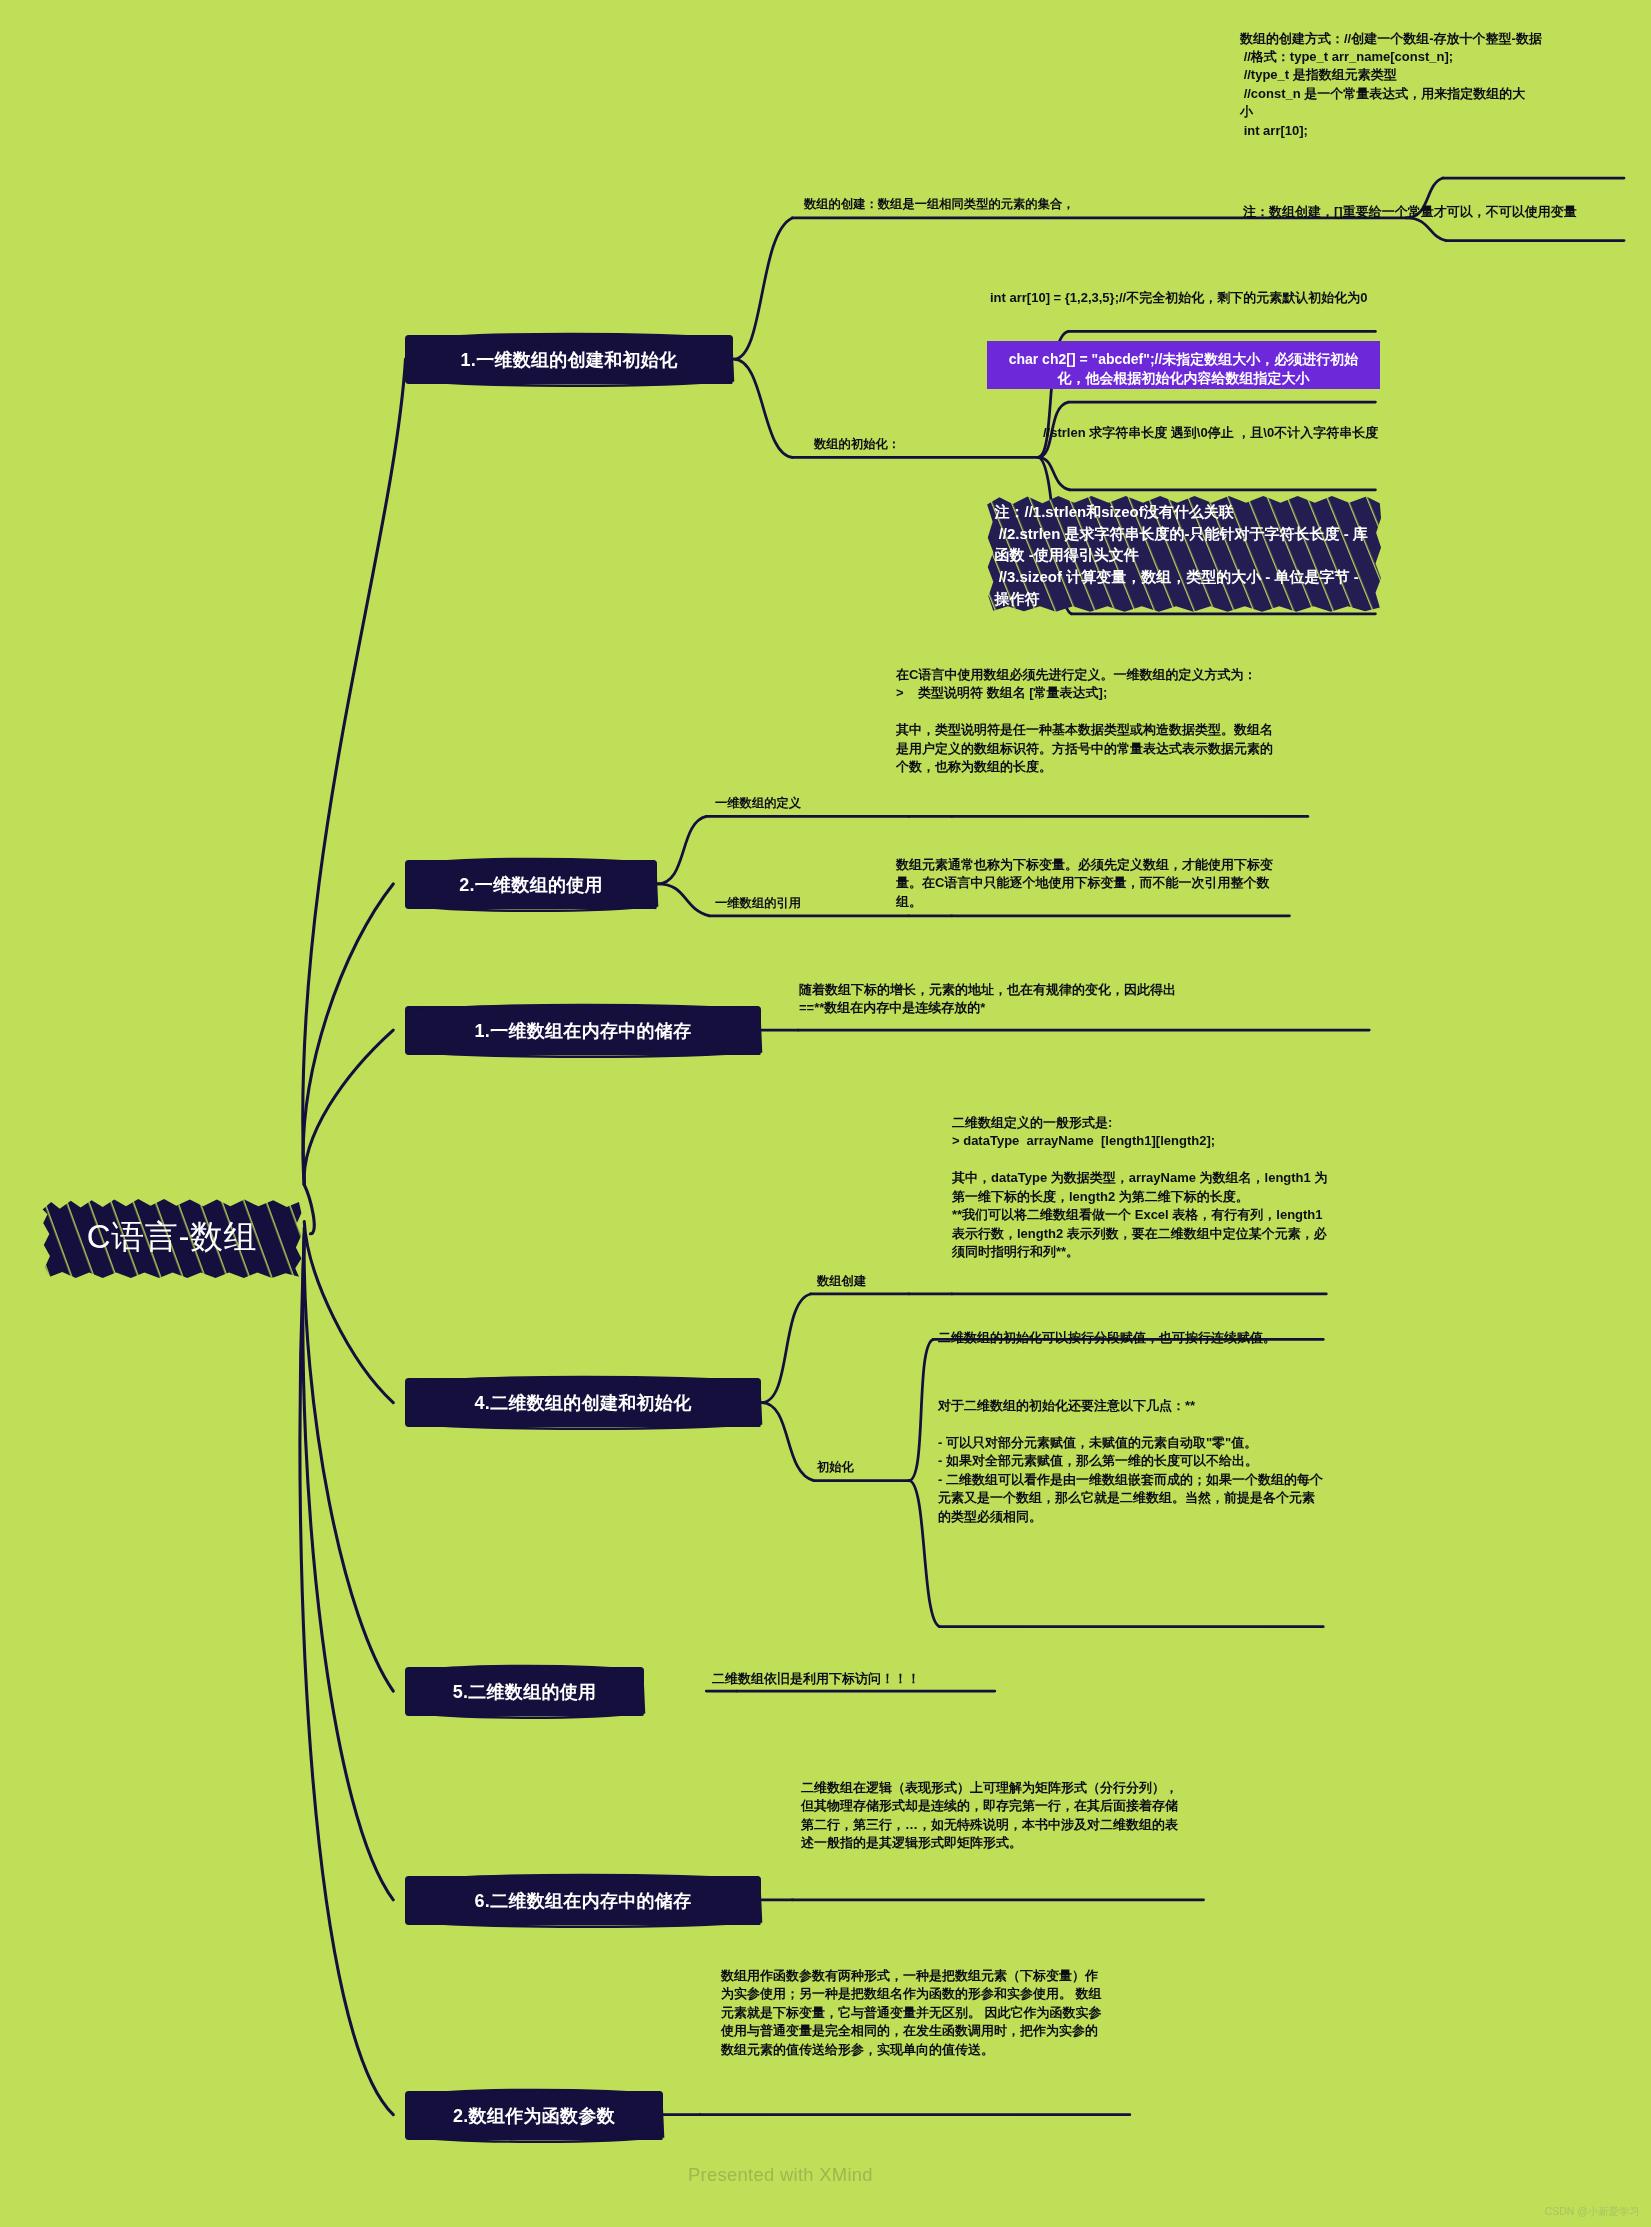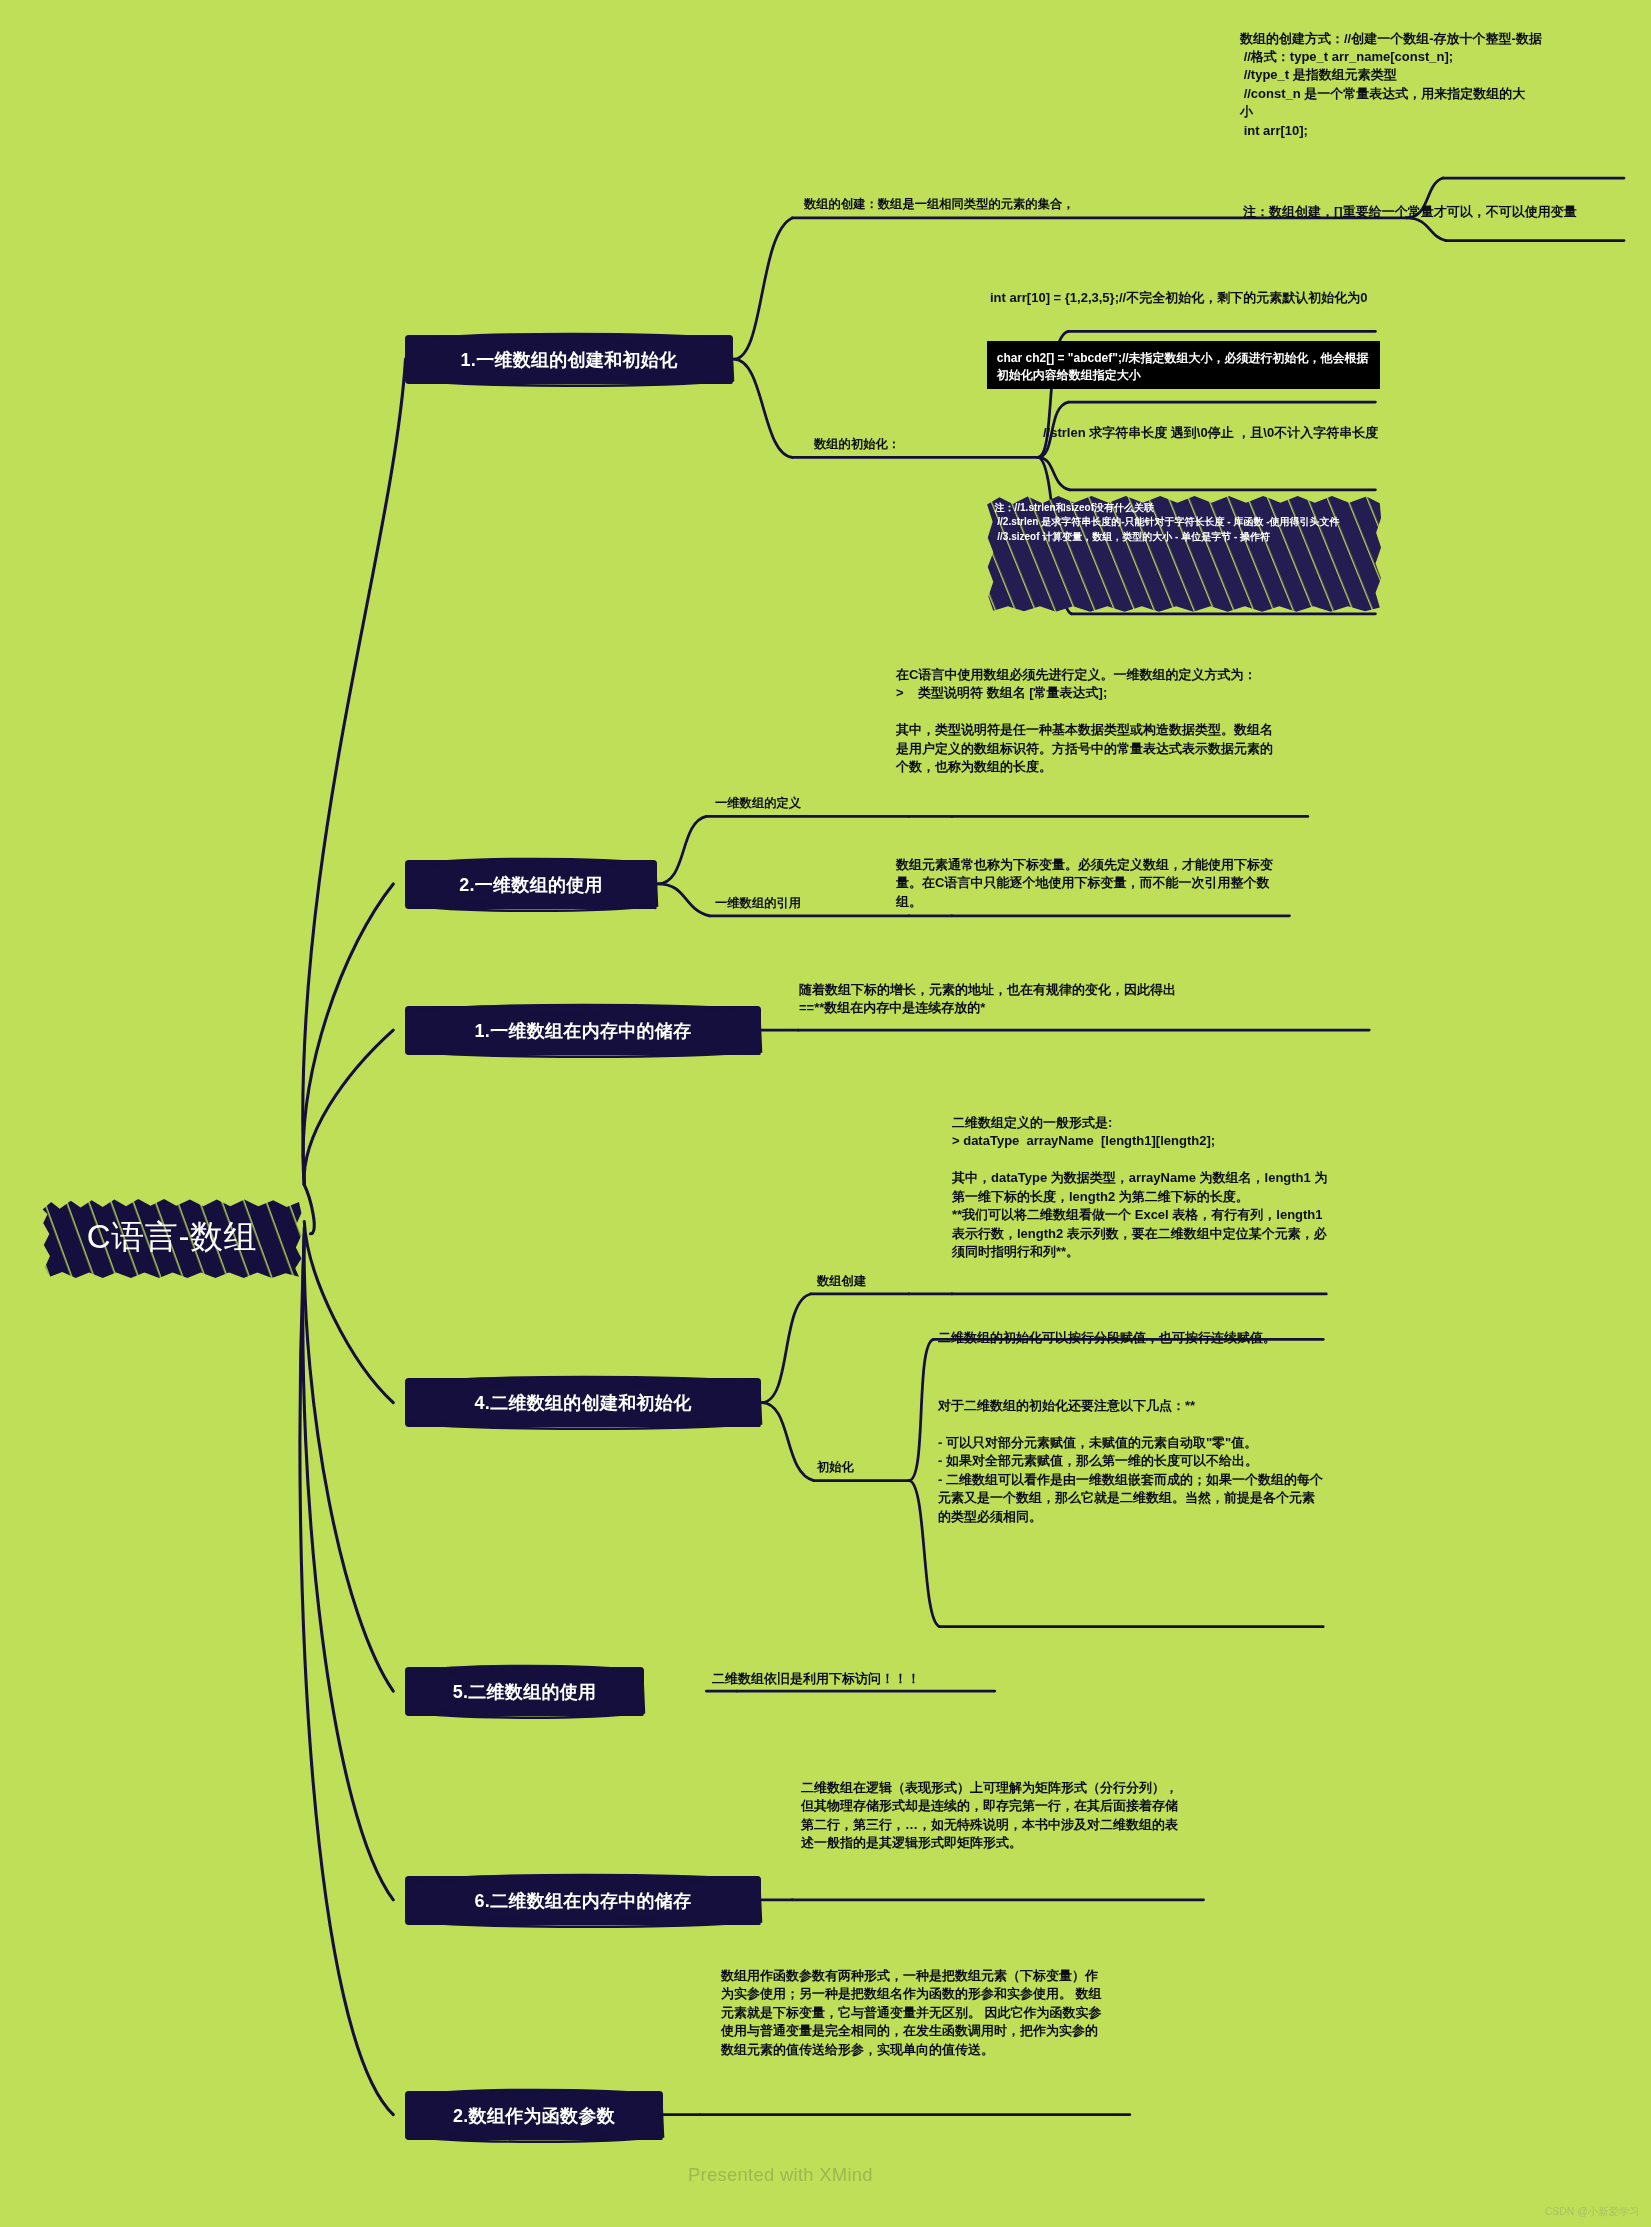--- a/index.html
+++ b/index.html
@@ -90,46 +90,47 @@
     position: absolute;
     color: #0d0d16;
     font-size: 12.3px;
     font-weight: bold;
     white-space: nowrap;
     z-index: 3;
   }
   
   .leaf-box {
     position: absolute;
-    background: #000000;
+    background: #6d28d9;
     color: #ffffff;
-    font-size: 12px;
+    font-size: 14px;
     font-weight: bold;
     line-height: 1.42;
     padding: 8.6px 9.8px 9.8px 9.8px;
     box-sizing: border-box;
     white-space: pre-wrap;
     z-index: 3;
+    text-align: center;
   }
   
   .leaf-scribble {
     position: absolute;
     z-index: 3;
   }
   .leaf-scribble .sk {
     position: absolute;
     left: 0; top: 0; right: 0; bottom: 0;
   }
   .leaf-scribble .sktext {
     position: absolute;
     left: 13.5px;
     top: 9.8px;
     right: 11px;
     color: #ffffff;
-    font-size: 10px;
+    font-size: 15px;
     font-weight: bold;
     line-height: 1.45;
     white-space: pre-wrap;
   }
   
   .footer {
     position: absolute;
     left: 688px;
     top: 2164px;
     color: #9db84e;

